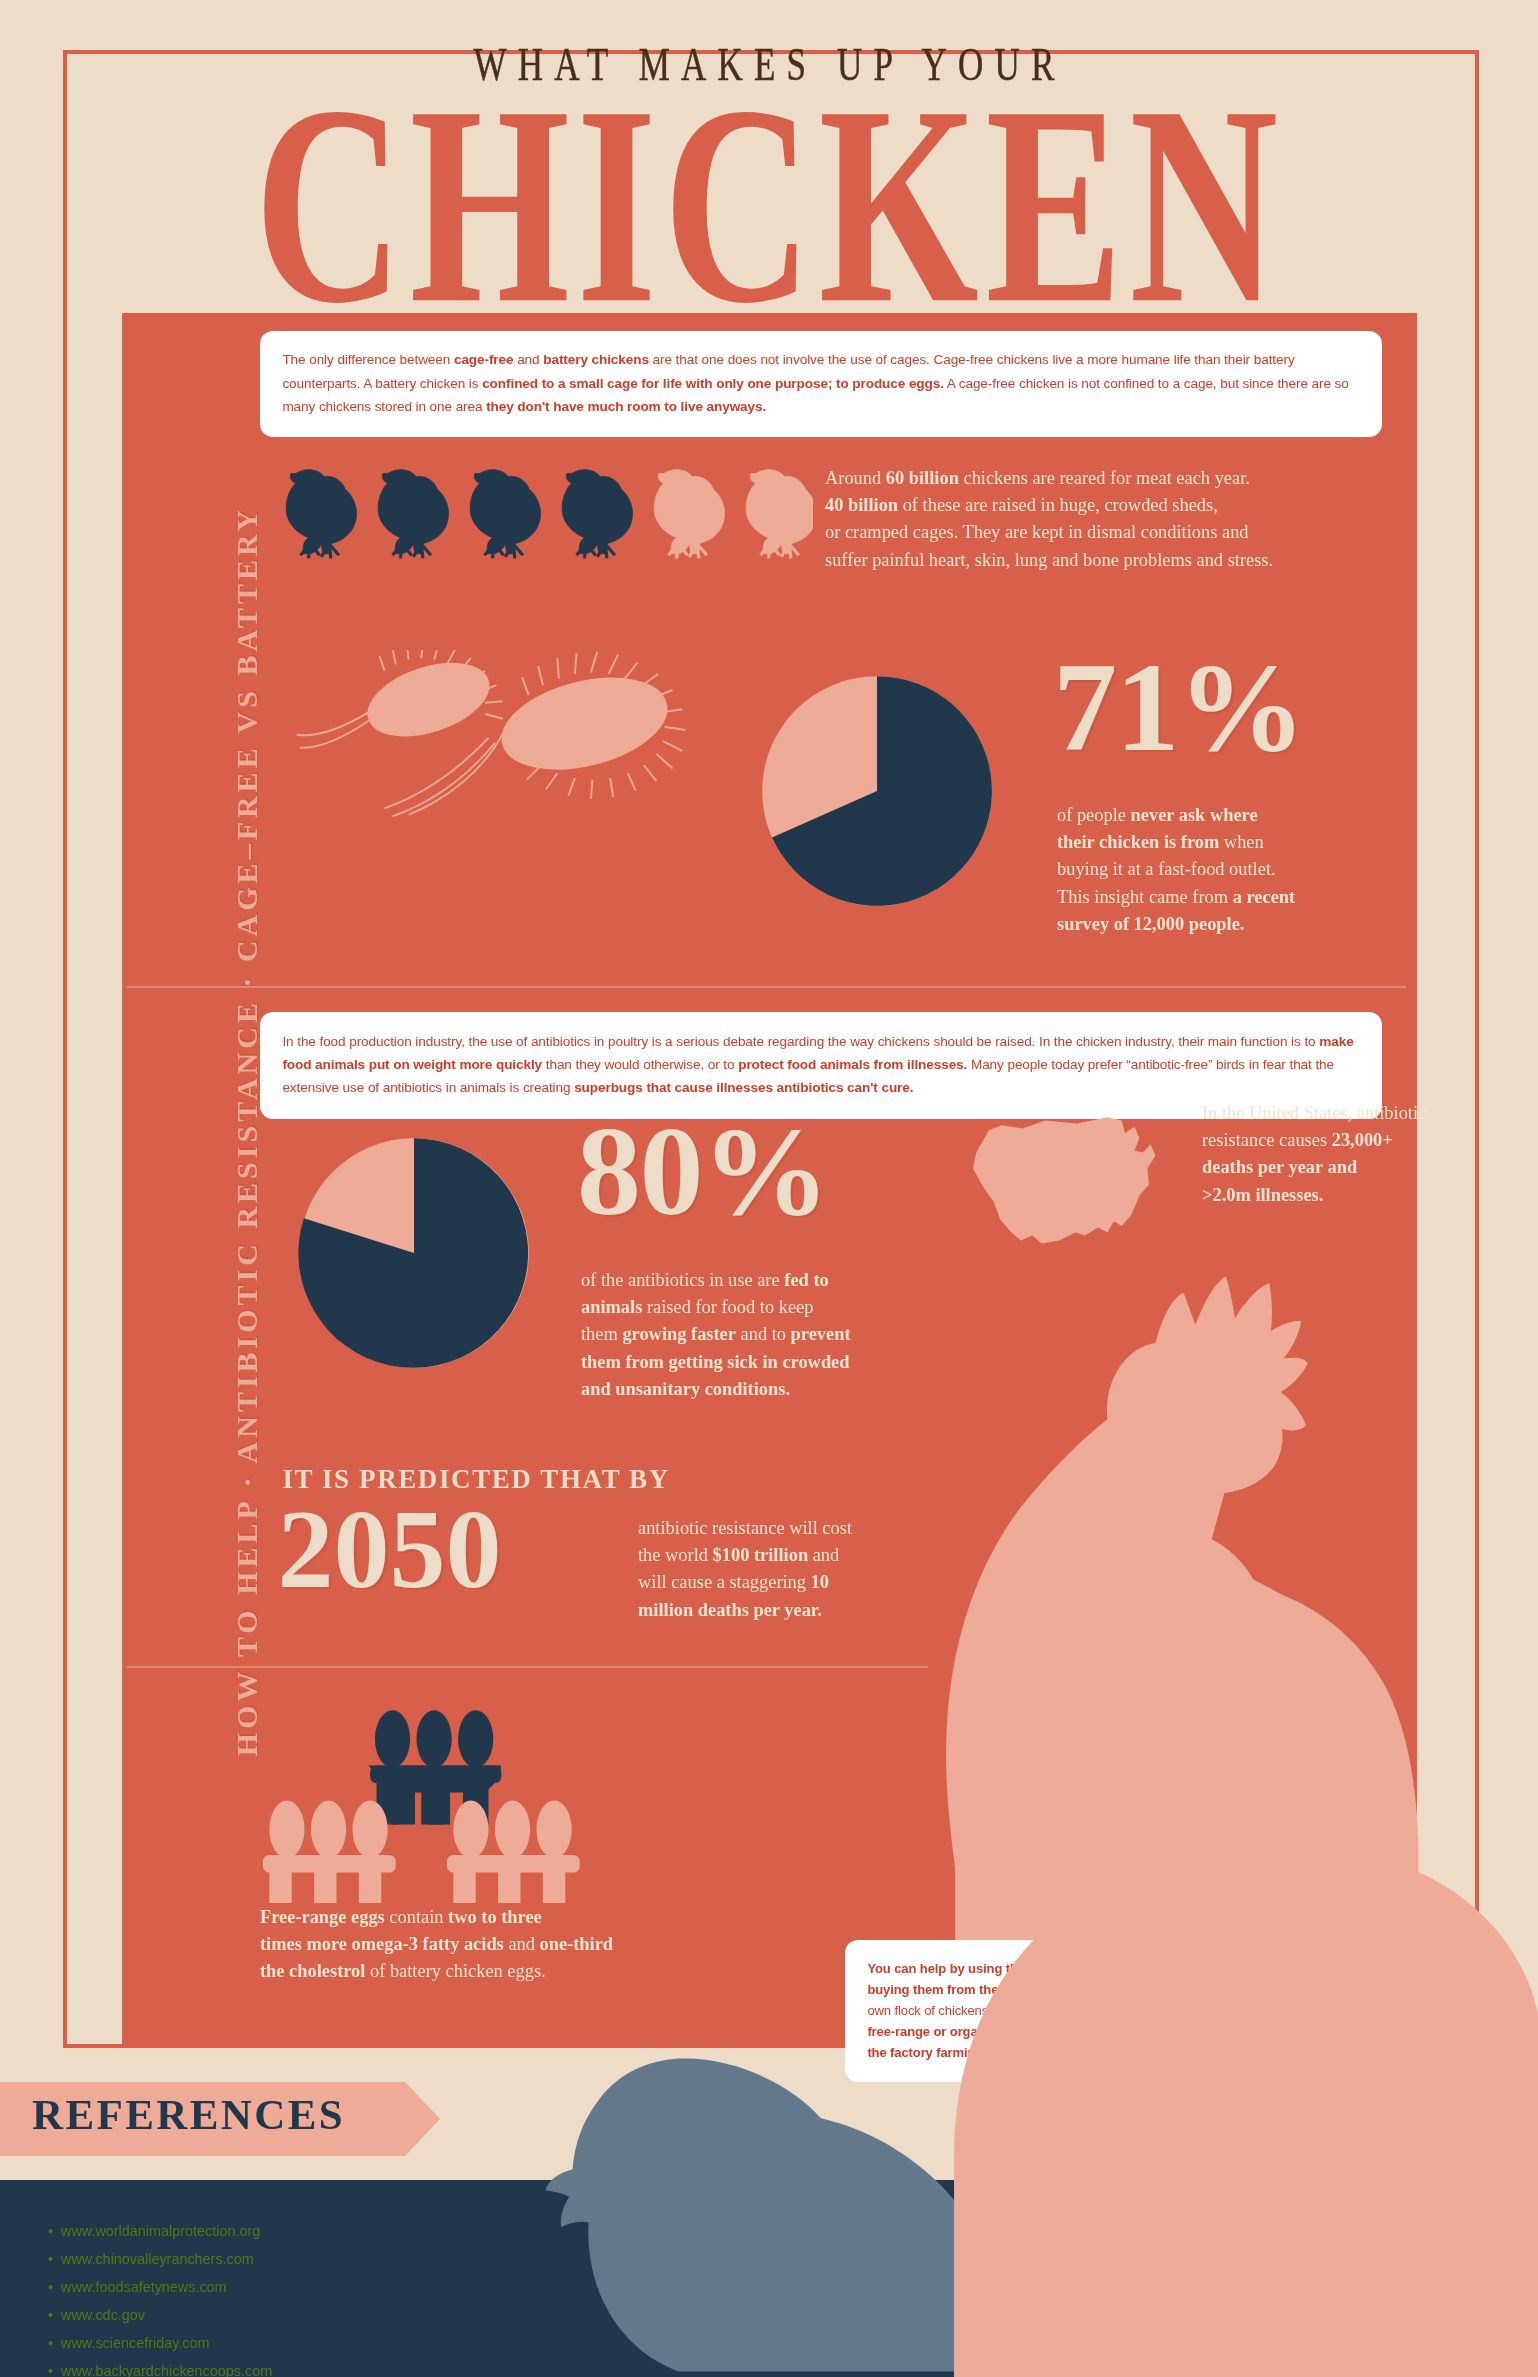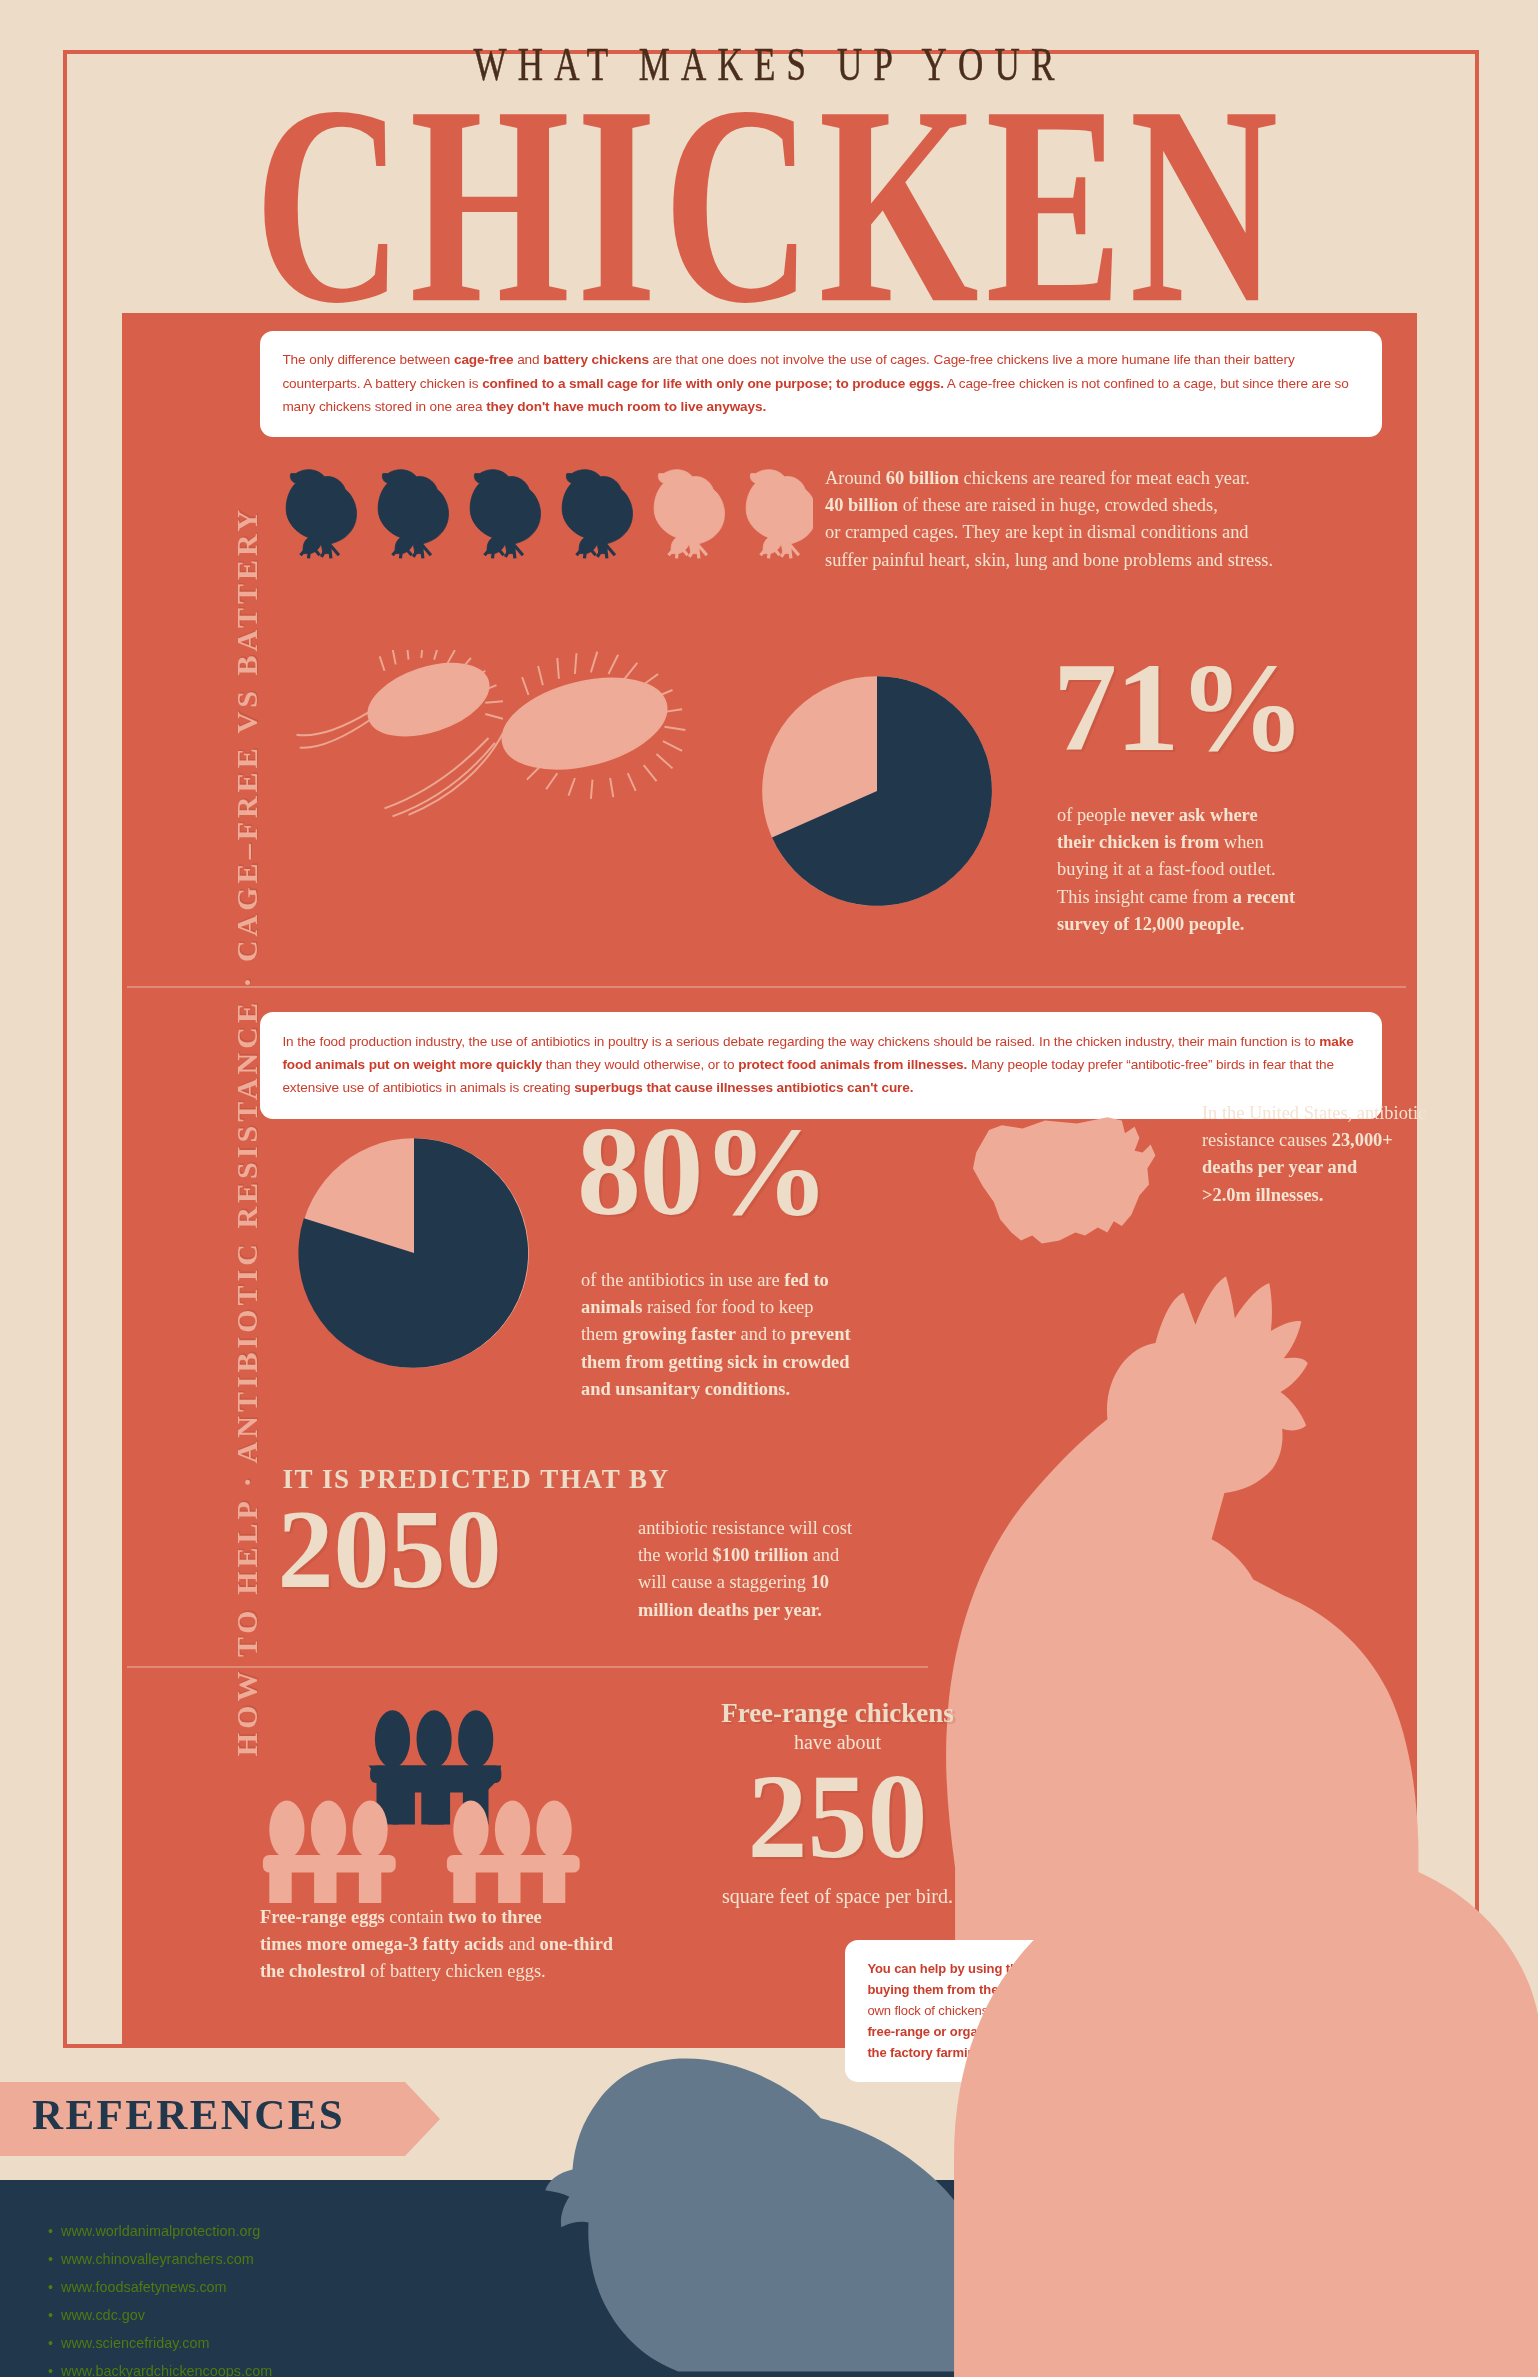--- a/index.html
+++ b/index.html
@@ -280,26 +280,20 @@
               <path d="M312 208 h28 v50 h-28 z"></path>
               <path d="M368 208 h28 v50 h-28 z"></path>
             </g>
           </svg>
         </div>
 
         <div class="body-cream" style="position:absolute;left:0;top:1591px;width:449px;">
           <span><b>Free-range eggs</b> contain <b>two to three<br>times more omega-3 fatty acids</b> and <b>one-third<br>the cholestrol</b> of battery chicken eggs.</span>
         </div>
 
-        <div style="position:absolute;left:385px;top:1388px;width:385px;text-align:center;">
-          <div class="bignum" style="font-size:27px;letter-spacing:0;">Free-range chickens</div>
-          <div class="body-cream" style="font-size:20px;margin-top:3.2px;">have about</div>
-          <div class="bignum" style="font-size:120px;margin-top:4.8px;letter-spacing:0;">250</div>
-          <div class="body-cream" style="font-size:20px;margin-top:11.2px;">square feet of space per bird.</div>
-        </div>
 
         <div class="callout" style="position:absolute;left:585px;top:1627px;width:553px;font-size:13px;line-height:1.62;">
           <span><b>You can help by using the fresh eggs from your backyard chickens instead of buying them from the shop.</b> If you live in an area where you are unable to raise your own flock of chickens, then you can get your eggs from a <b>local farmer</b> or by purchasing <b>free-range or organic eggs</b> at the grocery store. <b>This way you're not contributing to the factory farming industry.</b></span>
         </div>
 
       </div>
     </div>
   </div>
 
   <div class="ref-bottom"></div>

